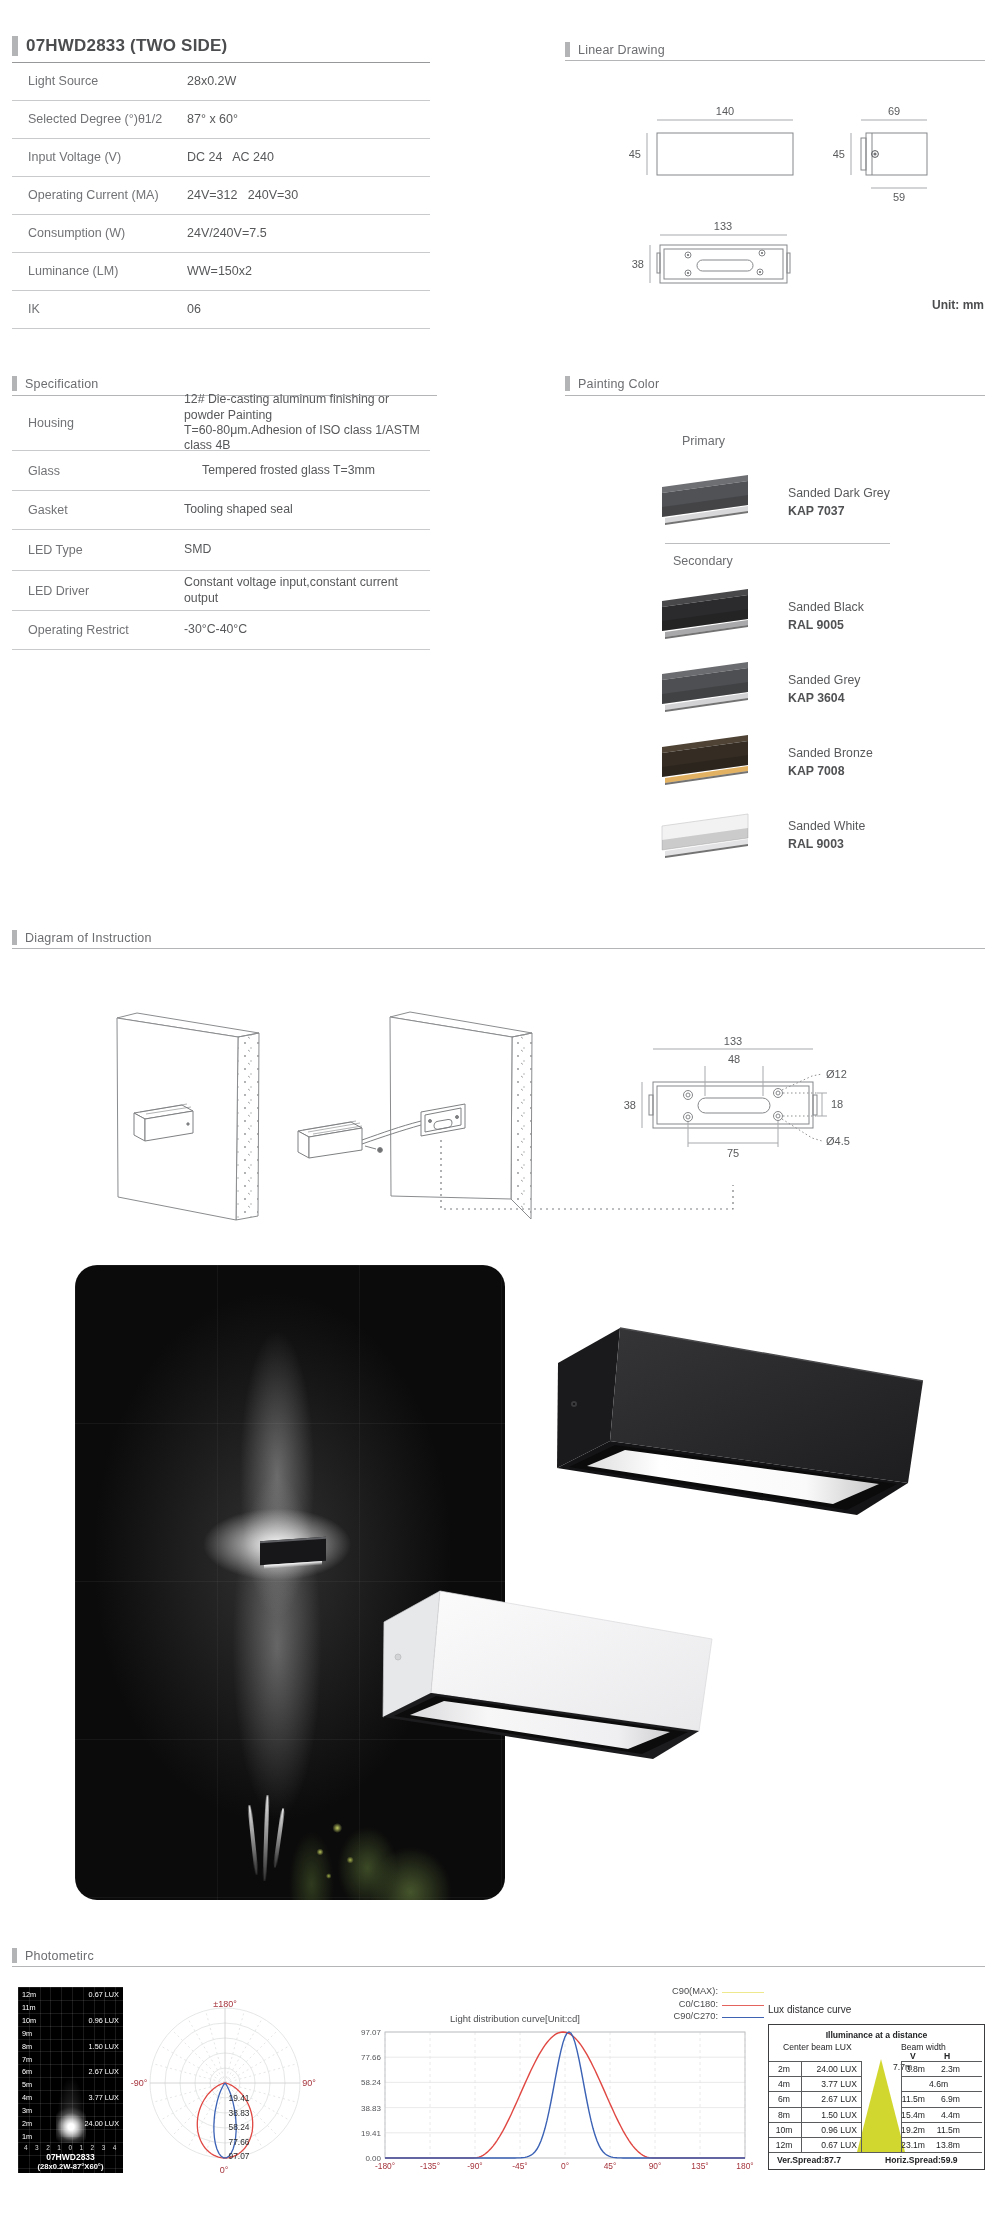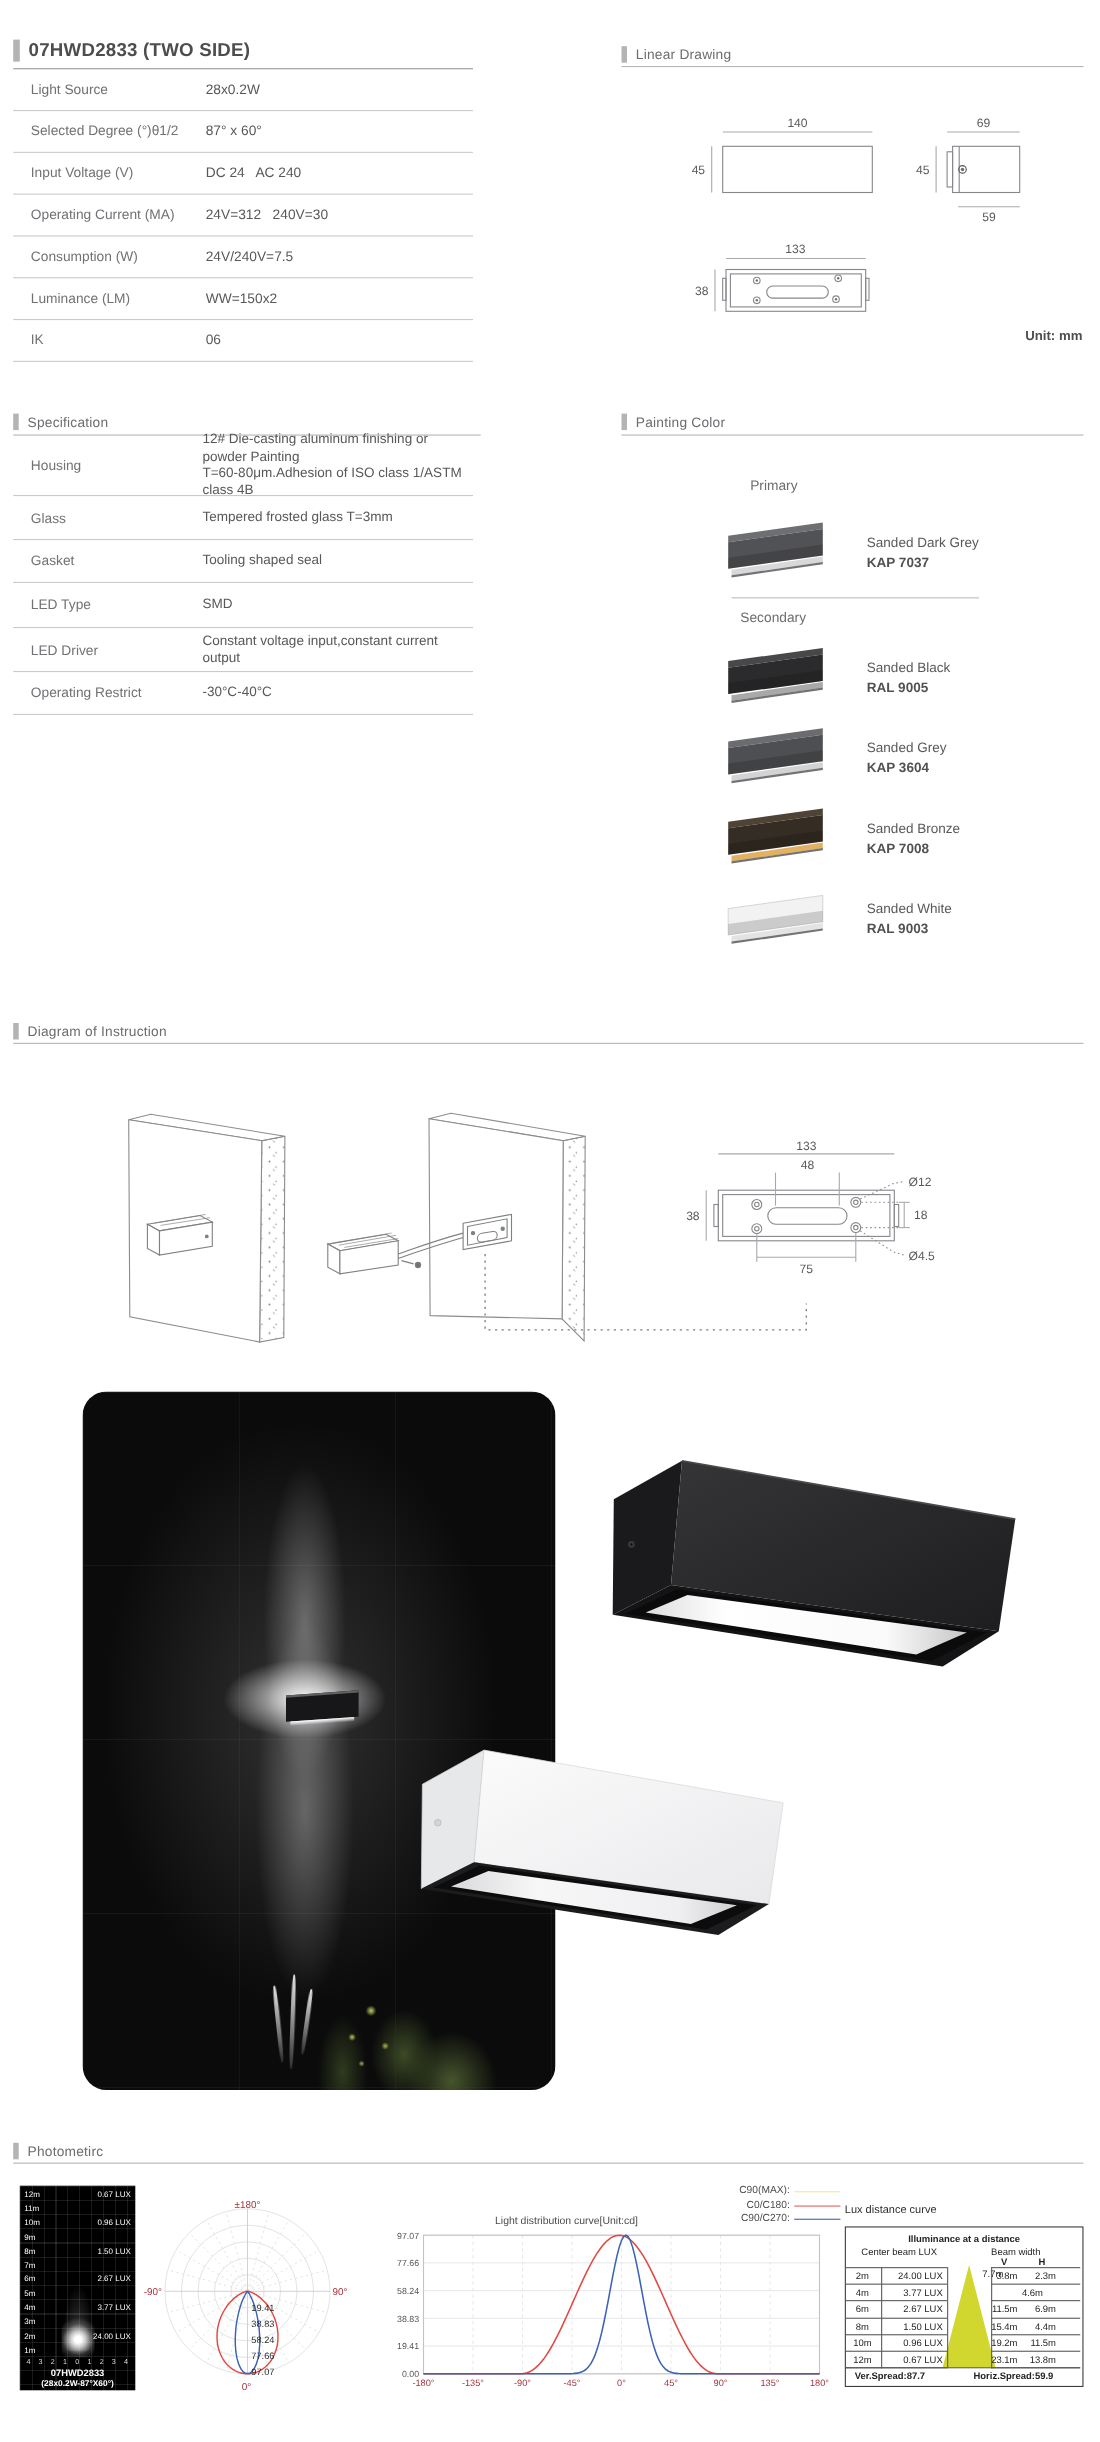--- a/index.html
+++ b/index.html
@@ -165,21 +165,21 @@
     <span class="bar"></span>
     <span class="txt">Specification</span>
   </div>
   <div class="rule" style="left:12px;top:395px;width:425px;"></div>
   <div class="abs" id="spec-rows" style="left:12px;top:396px;width:418px;">
       <div class="sp-row" style="height: 54px;">
         <span class="sp-lab">Housing</span>
         <span class="sp-val">12# Die-casting aluminum finishing or powder Painting
 T=60-80μm.Adhesion of ISO class 1/ASTM class 4B</span>
       </div>
-      <div class="sp-row" style="height: 39px;">
+      <div class="sp-row" style="height: 39px; gap: 18px;">
         <span class="sp-lab">Glass</span>
         <span class="sp-val">Tempered frosted glass T=3mm</span>
       </div>
       <div class="sp-row" style="height: 38px; align-items: center;">
         <span class="sp-lab">Gasket</span>
         <span class="sp-val">Tooling shaped seal</span>
       </div>
       <div class="sp-row" style="height: 40px;">
         <span class="sp-lab">LED Type</span>
         <span class="sp-val">SMD</span>

